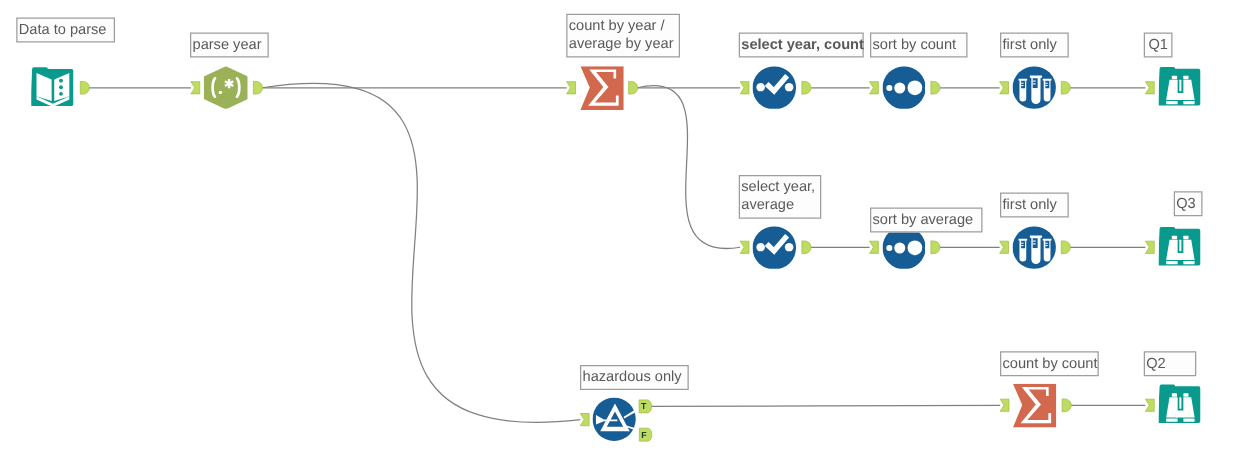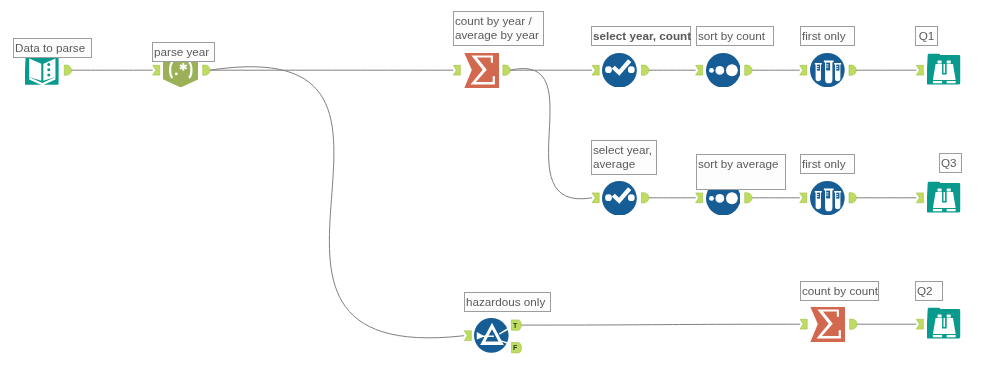--- a/index.html
+++ b/index.html
@@ -197,30 +197,30 @@
             <path d="M24.9,31.5 H43.6 V78.3 H17.1 Z"></path>
             <path d="M75.1,31.5 H56.9 V78.3 H82.9 Z"></path>
             <rect x="47.7" y="31.5" width="4.6" height="26.3" rx="1"></rect>
             <rect x="39.9" y="61.8" width="19.3" height="16.5" rx="1.4"></rect>
             <rect x="17.1" y="80.6" width="26.5" height="7" rx="1"></rect>
             <rect x="56.9" y="80.6" width="26" height="7" rx="1"></rect>
           </g>
         </svg></div>
     </div>
   <div id="anno-layer">
-      <div class="anno" style="left: 13px; top: 38px; width: 79px; height: 20px;">Data to parse</div>
-      <div class="anno" style="left: 152px; top: 26px; width: 63px; height: 20px; margin-top: 16px;">parse year</div>
+      <div class="anno" style="left: 13px; top: 14px; width: 79px; height: 20px;">Data to parse</div>
+      <div class="anno" style="left: 152px; top: 26px; width: 63px; height: 20px;">parse year</div>
       <div class="anno" style="left: 453px; top: 11px; width: 91px; height: 35px;">count by year /
 average by year</div>
       <div class="anno" style="left: 591px; top: 26px; width: 100px; height: 20px; font-weight: bold;">select year, count</div>
       <div class="anno" style="left: 696px; top: 26px; width: 78px; height: 20px;">sort by count</div>
       <div class="anno" style="left: 800px; top: 26px; width: 55px; height: 20px;">first only</div>
       <div class="anno" style="left: 915px; top: 26px; width: 23px; height: 20px; text-align: center;">Q1</div>
       <div class="anno" style="left: 591px; top: 140px; width: 66px; height: 35px;">select year,
 average</div>
-      <div class="anno" style="left: 696px; top: 154px; width: 90px; height: 36px;">sort by average</div>
+      <div class="anno" style="left: 696px; top: 166px; width: 90px; height: 20px;">sort by average</div>
       <div class="anno" style="left: 800px; top: 154px; width: 55px; height: 20px;">first only</div>
       <div class="anno" style="left: 915px; top: 153px; width: 23px; height: 20px; margin-left: 24px;">Q3</div>
       <div class="anno" style="left: 464px; top: 292px; width: 87px; height: 20px;">hazardous only</div>
       <div class="anno" style="left: 800px; top: 281px; width: 79px; height: 20px;">count by count</div>
-      <div class="anno" style="left: 915px; top: 281px; width: 28px; height: 20px;">Q2</div>
+      <div class="anno" style="left: 915px; top: 281px; width: 42px; height: 20px;">Q2</div>
     </div>
 </div>
 
 </body></html>

